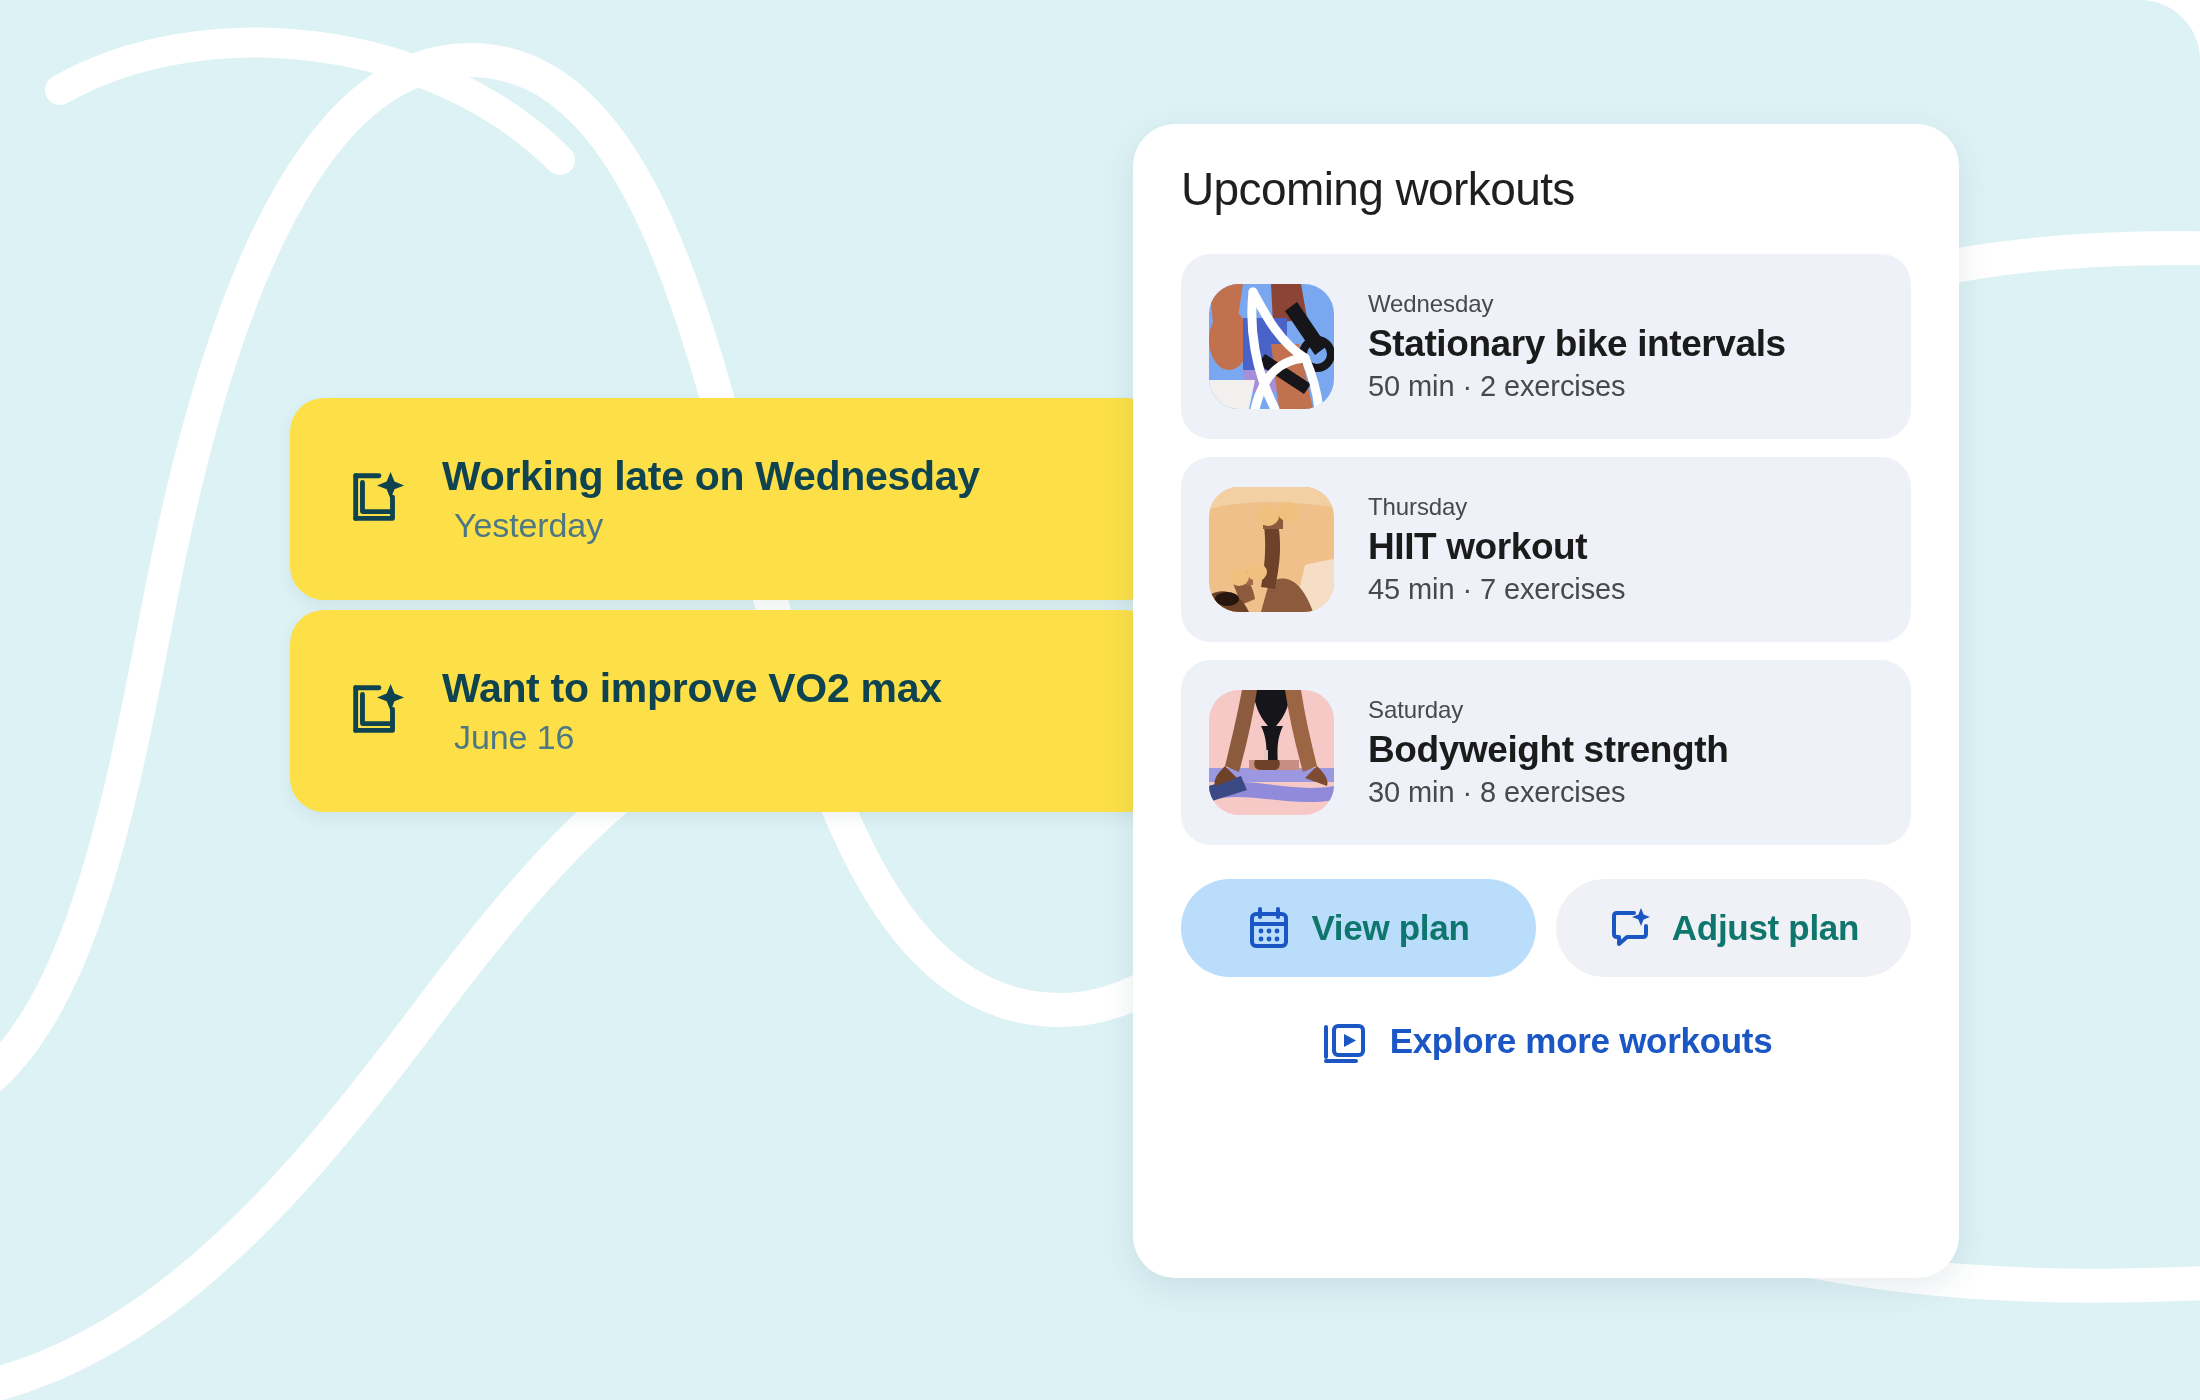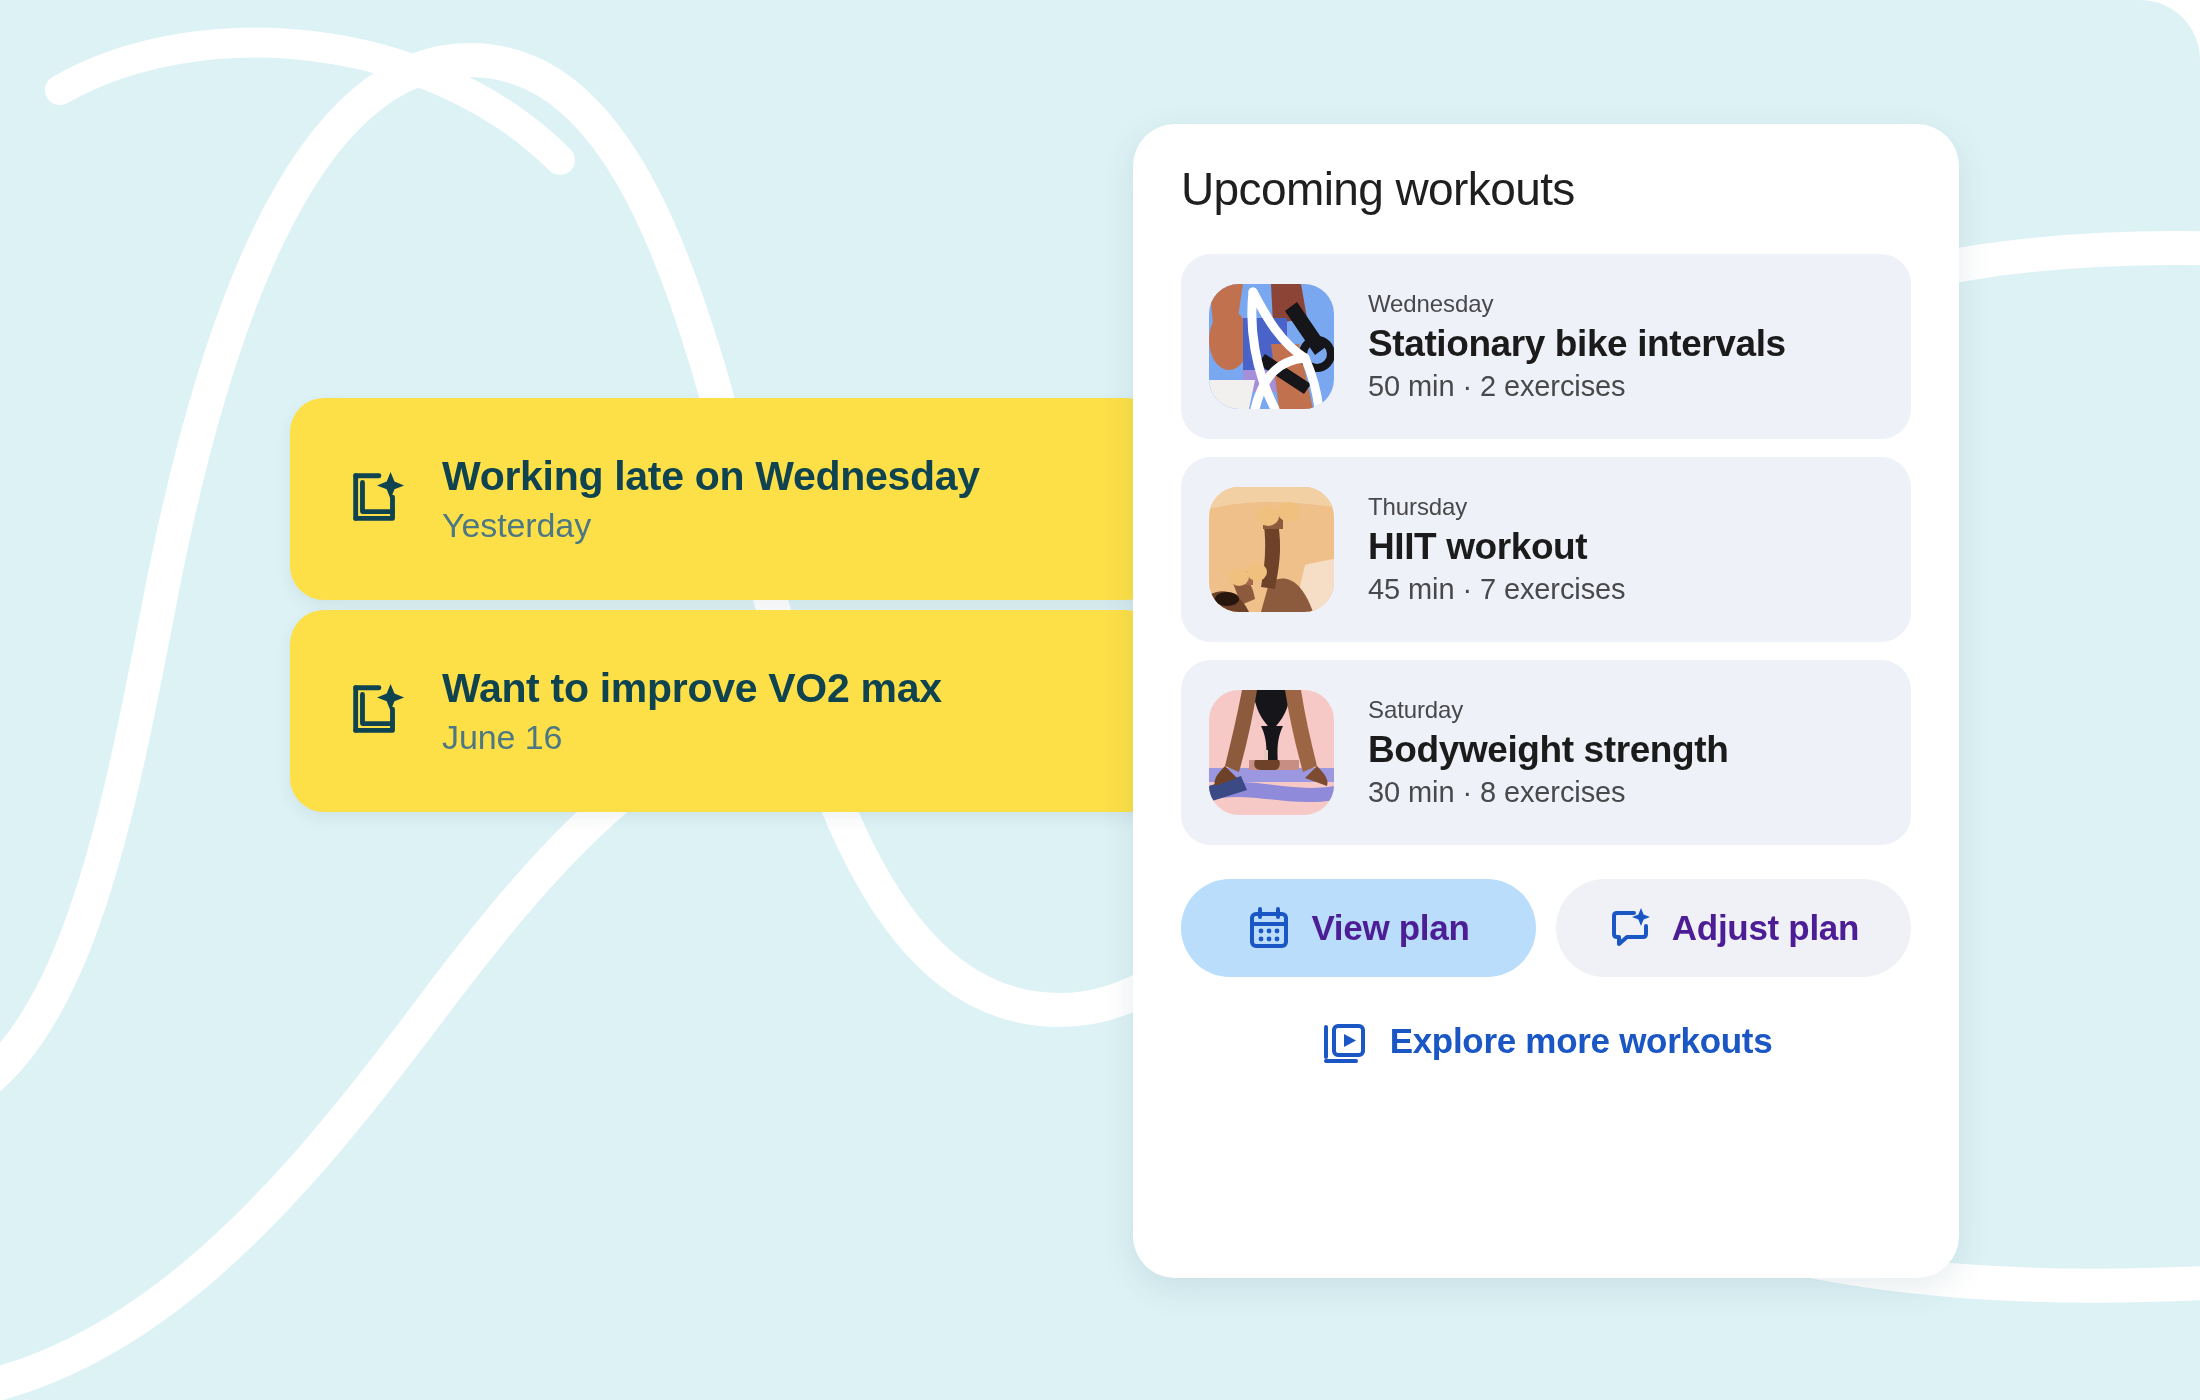--- a/index.html
+++ b/index.html
@@ -62,20 +62,21 @@
     font-size: 41px;
     font-weight: bold;
     color: #0f4350;
     letter-spacing: -0.3px;
     white-space: nowrap;
   }
   .journal-date {
     font-size: 34px;
     color: #4d7883;
     letter-spacing: -0.1px;
+    margin-left: 12px;
   }
 
   
   #workout-panel {
     position: absolute;
     left: 1133px;
     top: 124px;
     width: 826px;
     height: 1154px;
     background: #ffffff;
@@ -146,21 +147,21 @@
     border-radius: 49px;
     display: flex;
     align-items: center;
     justify-content: center;
     gap: 20px;
     cursor: pointer;
     font-family: "Liberation Sans", sans-serif;
     font-size: 35px;
     font-weight: bold;
     letter-spacing: -0.3px;
-    color: #4c1d95;
+    color: #0f766e;
   }
   #view-plan-button { background: #b9ddfb; }
   #adjust-plan-button { background: #eff1f7; }
   .action-btn svg { display: block; }
 
   #explore-link {
     margin-top: 44px;
     display: flex;
     align-items: flex-start;
     justify-content: center;

